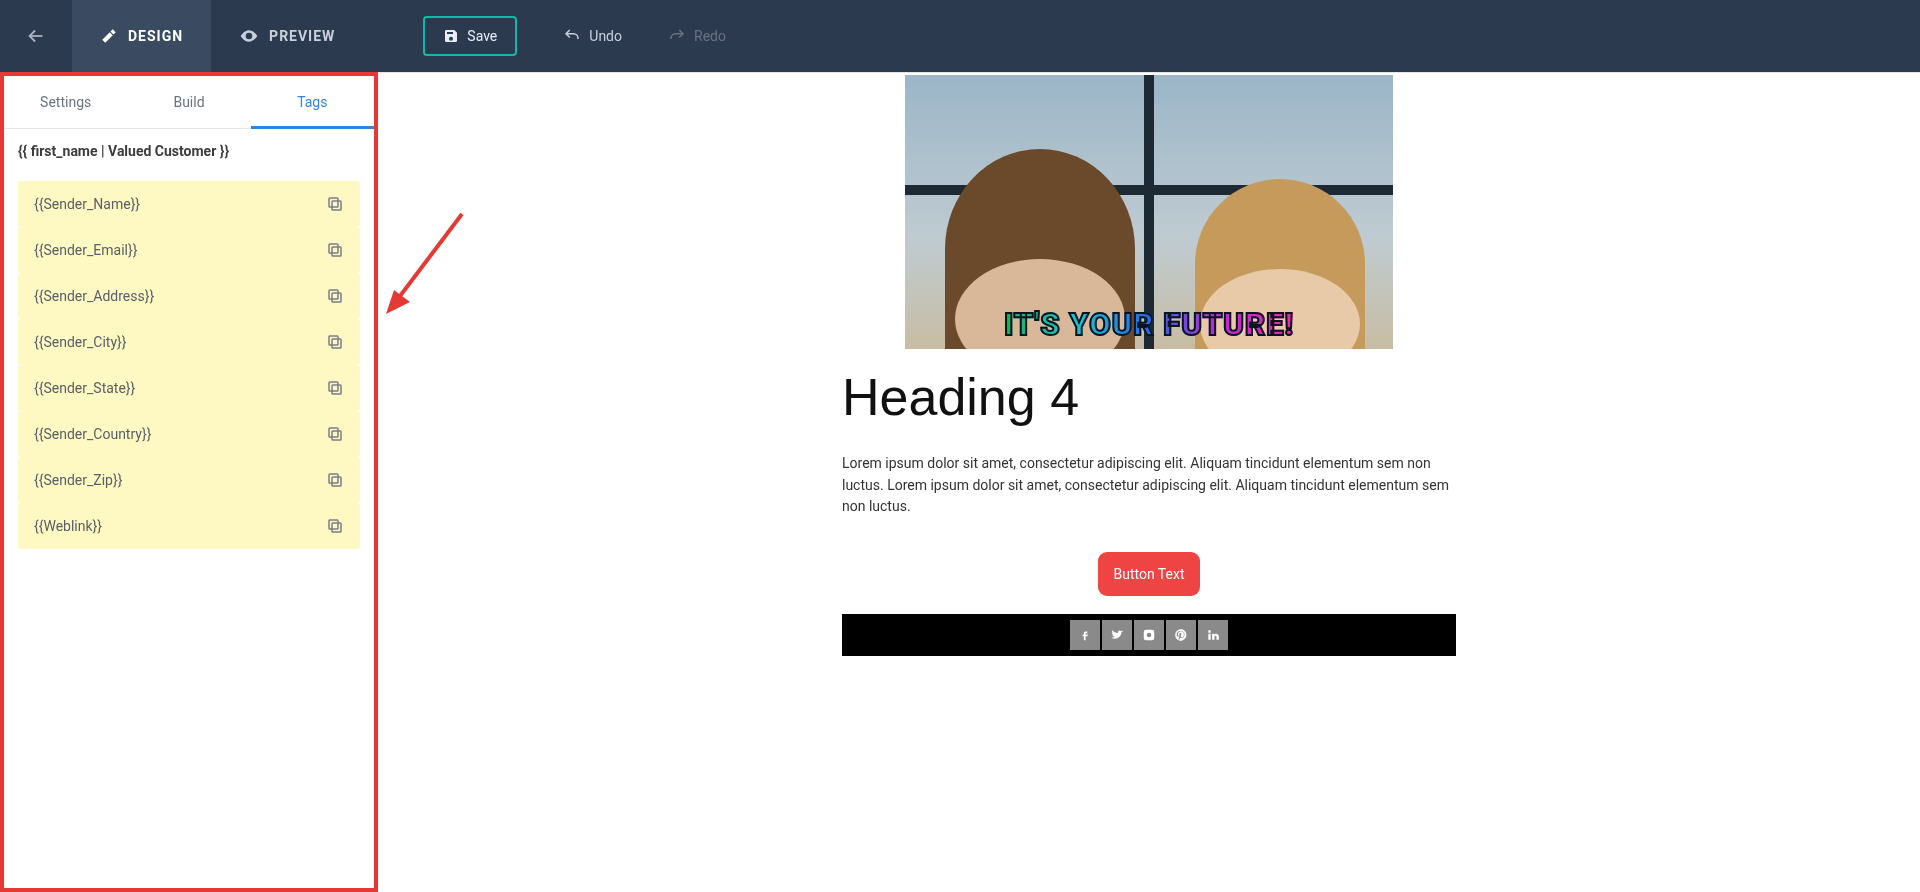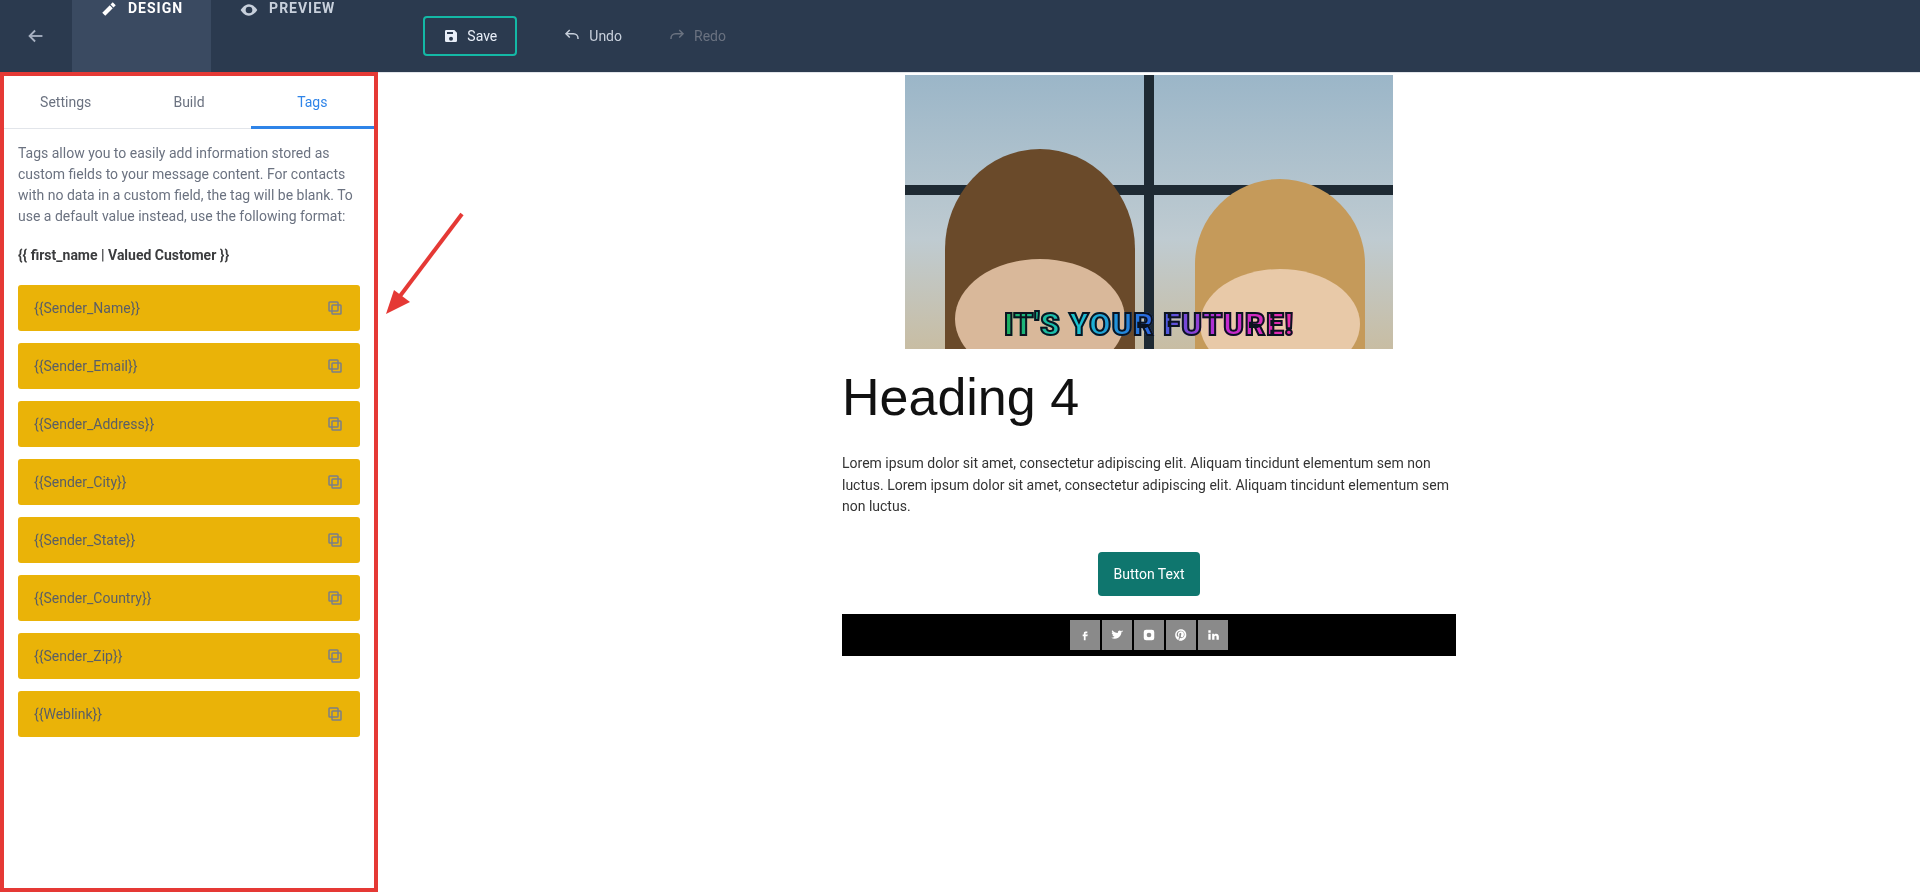--- a/index.html
+++ b/index.html
@@ -2,21 +2,21 @@
 <html><head>
 <meta charset="utf-8">
 <style>
 * { margin:0; padding:0; box-sizing:border-box; }
 body { font-family: -apple-system, BlinkMacSystemFont, "Segoe UI", Roboto, Arial, sans-serif; font-size:14px; color:#333; background:#fff; overflow:hidden; }
 
 
 .topbar{display:flex;align-items:center;height:72px;background:#2b3a4f;color:#fff;}
 .back-btn{width:72px;height:72px;display:flex;align-items:center;justify-content:center;cursor:pointer;}
 .back-btn svg{stroke:#a8b1c2;}
-.mode-tab{height:72px;display:flex;gap:10px;padding:0 28px;font-weight:700;letter-spacing:1px;color:#c8d0dc;cursor:pointer;}
+.mode-tab{height:72px;display:flex;align-items:center;gap:10px;padding:0 28px;font-weight:700;letter-spacing:1px;color:#c8d0dc;cursor:pointer;}
 .mode-tab.active{background:#3a4a61;color:#fff;}
 .mode-tab svg{fill:#c8d0dc;}
 .mode-tab.active svg{fill:#fff;}
 .gap{width:60px;}
 .save-btn{display:flex;align-items:center;gap:8px;border:2px solid #14b8a6;border-radius:4px;padding:10px 18px;cursor:pointer;color:#e8eef8;}
 .tb-btn{display:flex;align-items:center;gap:8px;margin-left:46px;color:#c8d0dc;cursor:pointer;}
 .tb-btn.disabled{color:#6a7280;cursor:default;}
 
 
 .main{display:flex;height:calc(892px - 72px);}
@@ -24,21 +24,21 @@
 .side-tabs{display:flex;border-bottom:1px solid #e2e5ea;}
 .side-tab{flex:1;text-align:center;padding:18px 0;color:#6b7280;cursor:pointer;}
 .side-tab.active{color:#2f84e8;position:relative;}
 .side-tab.active::after{content:"";position:absolute;bottom:-1px;left:0;right:0;height:3px;background:#2f84e8;}
 .side-scroll{flex:1;overflow-y:scroll;padding:14px 14px 10px 14px;}
 .side-scroll::-webkit-scrollbar{width:16px;}
 .side-scroll::-webkit-scrollbar-track{background:#f1f1f1;}
 .side-scroll::-webkit-scrollbar-thumb{background:#c6c7c9;}
 .desc{color:#6b7280;line-height:1.5;margin-bottom:20px;}
 .example{font-weight:700;color:#3b3c3e;margin-bottom:22px;}
-.tag-row{display:flex;align-items:center;justify-content:space-between;background:#eab308;border-radius:3px;padding:14px 16px;margin-bottom:12px;cursor:pointer;}
+.tag-row{display:flex;align-items:center;justify-content:space-between;background:#fef9c3;border-radius:3px;padding:14px 16px;cursor:pointer;}
 .tag-row span{color:#5a5e66;}
 .tag-row svg{stroke:#7a7f89;}
 
 
 .canvas-wrap{flex:1;position:relative;overflow-y:scroll;}
 .canvas-wrap::-webkit-scrollbar{width:16px;}
 .canvas-wrap::-webkit-scrollbar-track{background:#f1f1f1;}
 .canvas-wrap::-webkit-scrollbar-thumb{background:#c6c7c9;}
 .meta{padding:16px 0 16px 10px;}
 .meta div{font-weight:700;color:#3b3c3e;margin-bottom:4px;}
@@ -53,21 +53,21 @@
 .p1{left:40px;width:190px;height:200px;background:#6a4a2a;}
 .p1::after{content:"";position:absolute;bottom:-30px;left:10px;width:170px;height:120px;background:#d9b89a;border-radius:50%;}
 .p2{right:28px;width:170px;height:170px;background:#c59a5a;}
 .p2::after{content:"";position:absolute;bottom:-30px;left:5px;width:160px;height:110px;background:#e8c9a8;border-radius:50%;}
 .caption{position:absolute;bottom:6px;left:50%;transform:translateX(-50%);font-weight:900;font-size:31px;letter-spacing:1px;
   background:linear-gradient(90deg,#1daf5a,#19c5d1,#2a68e0,#c22ad1,#e82aa8);-webkit-background-clip:text;background-clip:text;color:transparent;
   -webkit-text-stroke:2px #0b1320;white-space:nowrap;}
 .h1{font-size:52px;font-weight:400;font-family:Arial,sans-serif;color:#111;margin:8px 0 26px 0;}
 .lorem{color:#333;line-height:1.55;font-size:14px;margin-bottom:34px;}
 .cta-wrap{text-align:center;margin-bottom:18px;}
-.cta{display:inline-block;background:#0f766e;color:#fff;padding:14px 15px;border-radius:4px;cursor:pointer;}
+.cta{display:inline-block;background:#ef4444;color:#fff;padding:14px 15px;border-radius:9px;cursor:pointer;}
 .social-bar{background:#000;height:42px;display:flex;align-items:center;justify-content:center;gap:2px;}
 .soc{width:30px;height:30px;background:#8a8a8a;display:flex;align-items:center;justify-content:center;cursor:pointer;}
 .soc svg{fill:#fff;}
 
 
 .arrow{position:absolute;top:208px;left:384px;pointer-events:none;}
 </style>
 </head>
 <body>
 
@@ -115,21 +115,20 @@
 
 <div class="main">
 
   <div class="sidebar">
     <div class="side-tabs">
       <div class="side-tab">Settings</div>
       <div class="side-tab">Build</div>
       <div class="side-tab active">Tags</div>
     </div>
     <div class="side-scroll">
-      <div class="desc">Tags allow you to easily add information stored as custom fields to your message content. For contacts with no data in a custom field, the tag will be blank. To use a default value instead, use the following format:</div>
       <div class="example">{{ first_name | Valued Customer }}</div>
       <div id="tag-list">
           <div class="tag-row">
             <span>{{Sender_Name}}</span>
             <svg width="18" height="18" viewBox="0 0 24 24" fill="none" stroke-width="2">
               <rect x="8" y="8" width="12" height="12" rx="1"></rect>
               <rect x="4" y="4" width="12" height="12" rx="1"></rect>
             </svg>
           </div>
           <div class="tag-row">

